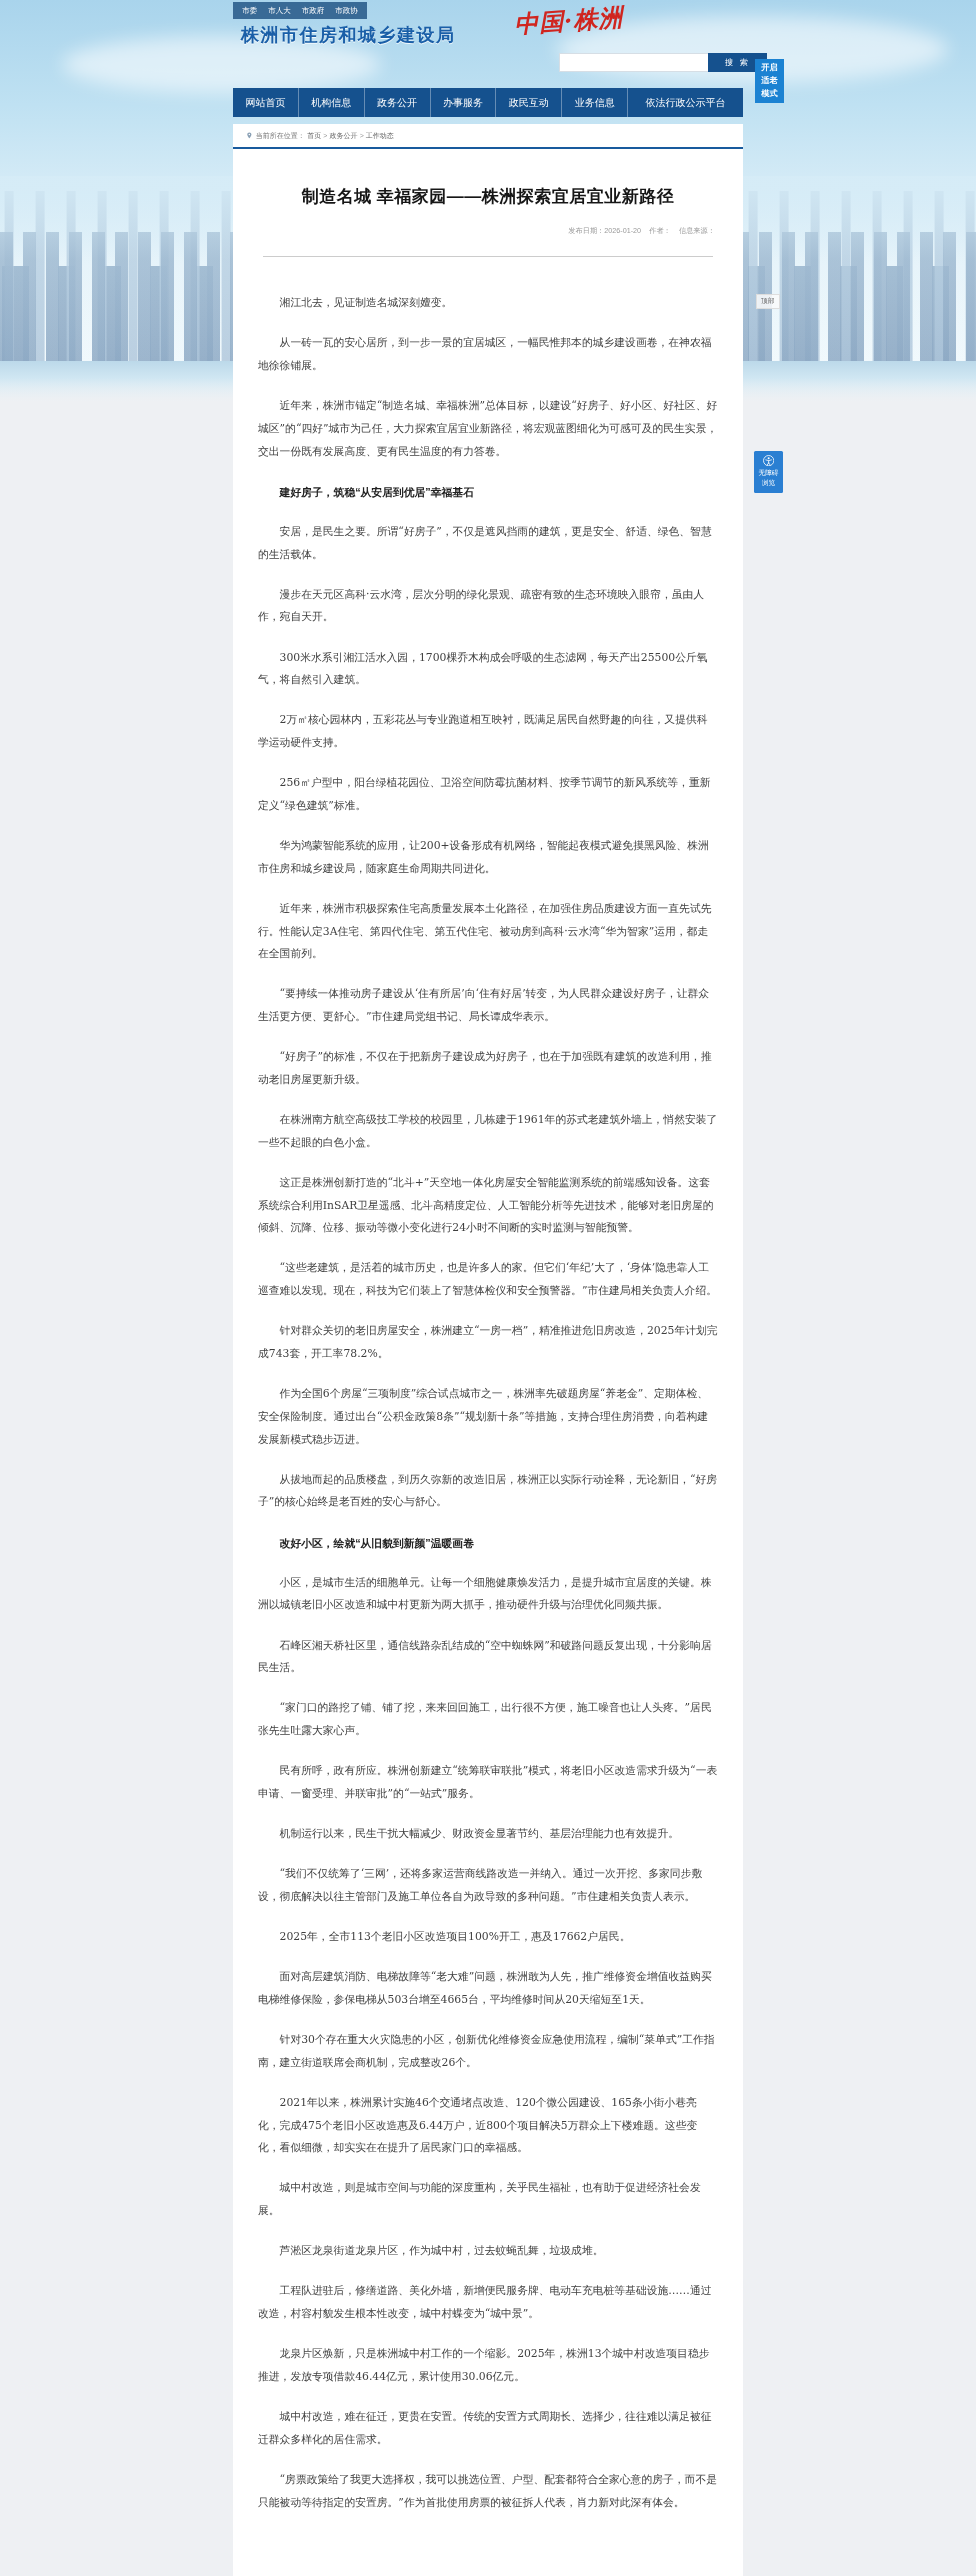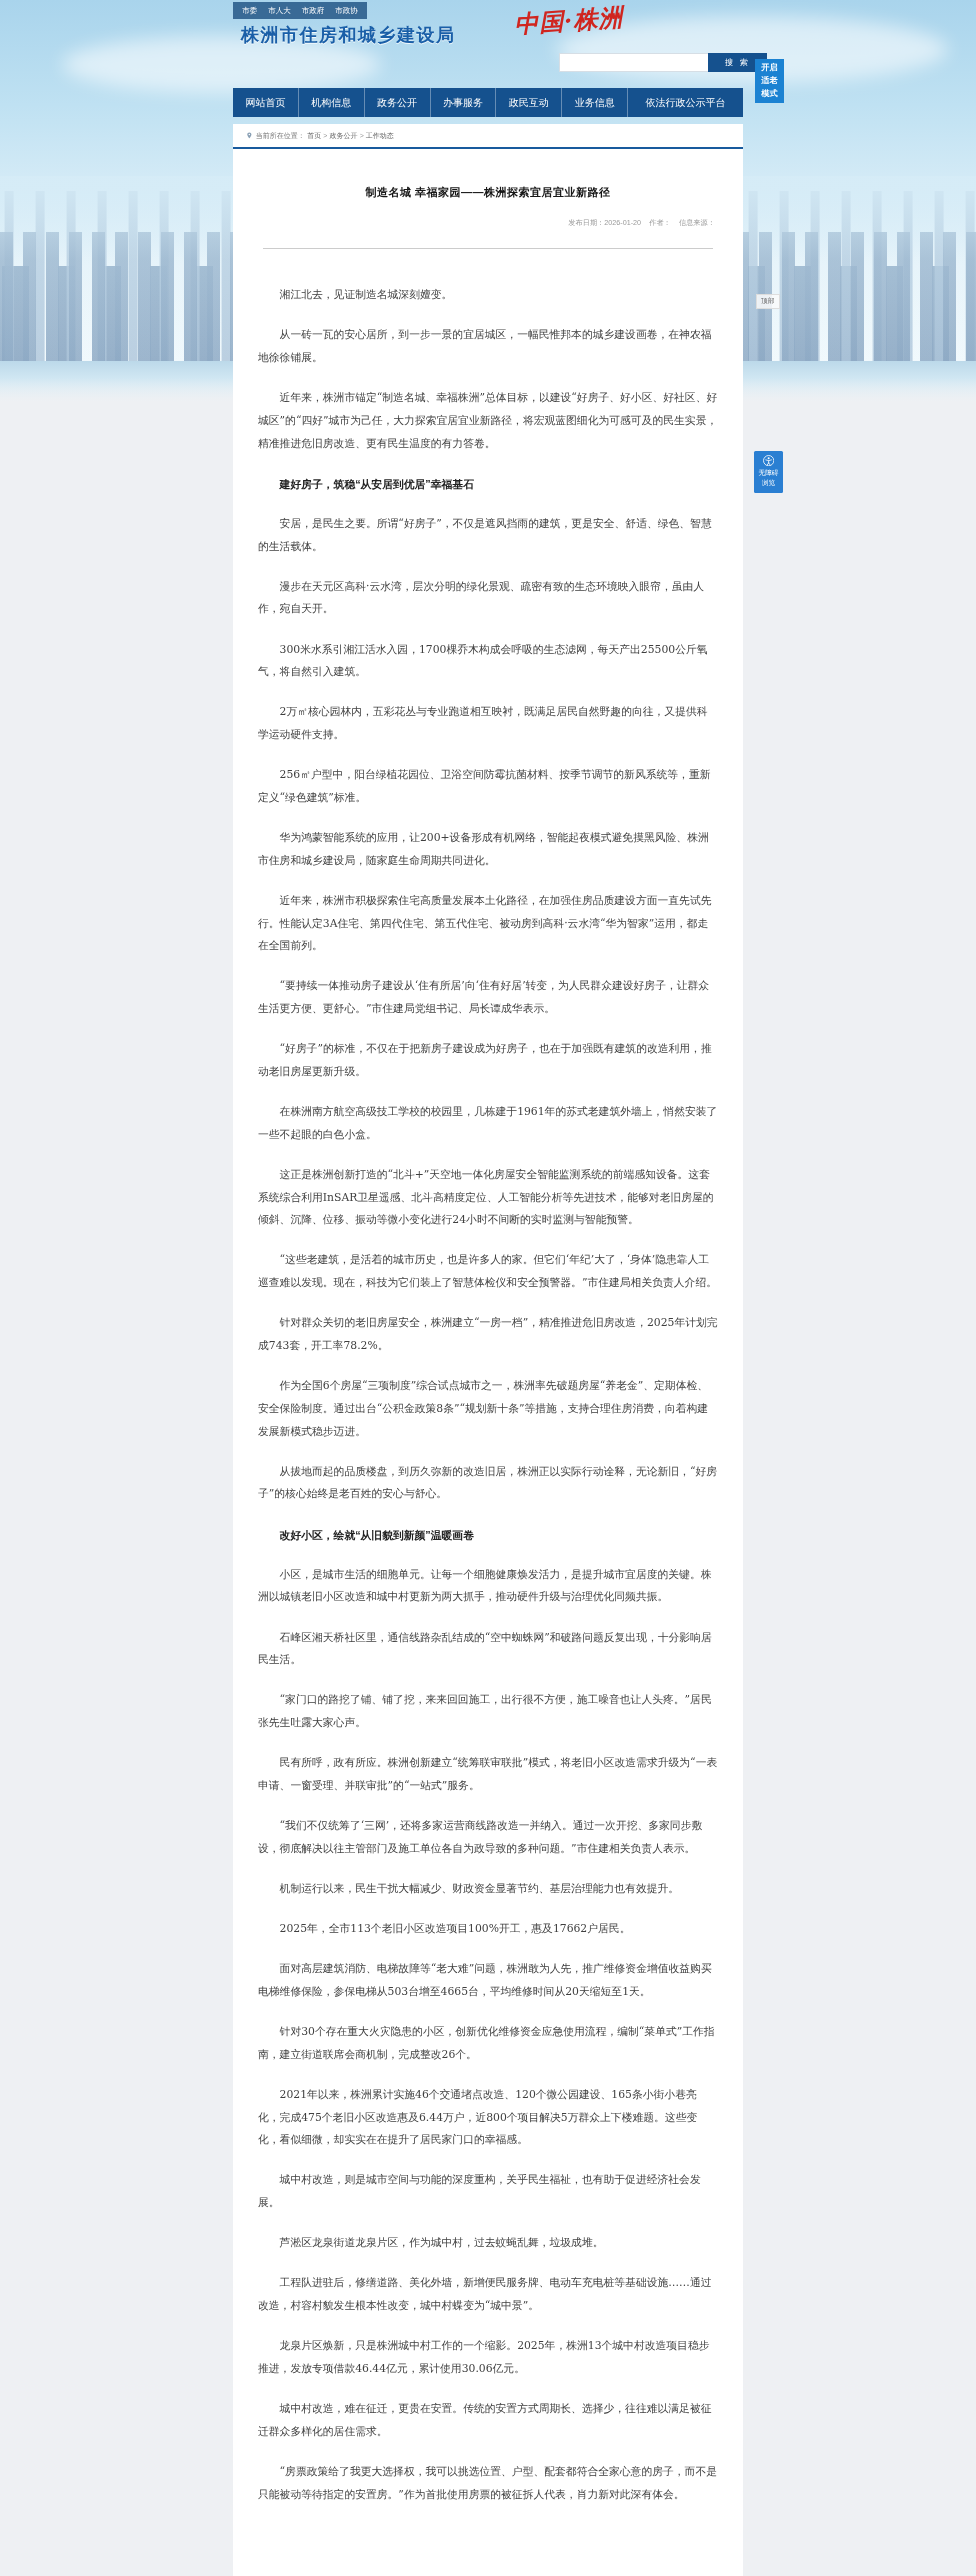--- a/index.html
+++ b/index.html
@@ -95,21 +95,21 @@
   .breadcrumb {
     padding:6.7px 13.4px 4.6px; font-size:7px; color:#777;
     display:flex; align-items:center; gap:2.6px;
   }
   .breadcrumb .crumb-sep { margin:0 2.1px; color:#999; }
   .breadcrumb .crumb-link { color:#666; cursor:pointer; }
   .pin-icon { width:6.7px; height:6.7px; display:inline-block; }
 
   .article-panel { border-top:2.6px solid #185a9d; margin-top:1.5px; padding:27px 25px 0; }
   .article-title {
-    margin:9.3px 0 0; text-align:center; font-size:11px; font-weight:bold;
+    margin:9.3px 0 0; text-align:center; font-size:17px; font-weight:bold;
     color:#161616; letter-spacing:0.5px;
   }
   .article-meta { text-align:right; color:#9a9a9a; font-size:7.2px; margin-top:17.5px; }
   .article-meta span { margin:0 3.1px; }
   .meta-rule { border:none; border-top:0.5px solid #ccc; margin:20.6px 5.2px 3.1px; }
 
   .article-body {
     font-family:"DejaVu Serif","Liberation Serif",serif;
     font-size:10.8px; color:#3f3f3f; line-height:2.1; padding-top:14.4px;
   }
@@ -183,21 +183,21 @@
     <div class="article-meta">
       <span>发布日期：2026-01-20</span>
       <span>作者：</span>
       <span>信息来源：</span>
     </div>
     <hr class="meta-rule">
 
     <div class="article-body" id="article-body">
         <p>湘江北去，见证制造名城深刻嬗变。</p>
         <p>从一砖一瓦的安心居所，到一步一景的宜居城区，一幅民惟邦本的城乡建设画卷，在神农福地徐徐铺展。</p>
-        <p>近年来，株洲市锚定“制造名城、幸福株洲”总体目标，以建设“好房子、好小区、好社区、好城区”的“四好”城市为己任，大力探索宜居宜业新路径，将宏观蓝图细化为可感可及的民生实景，精准推进危旧房改造、更有民生温度的有力答卷。</p>
+        <p>近年来，株洲市锚定“制造名城、幸福株洲”总体目标，以建设“好房子、好小区、好社区、好城区”的“四好”城市为己任，大力探索宜居宜业新路径，将宏观蓝图细化为可感可及的民生实景，交出一份既有发展高度、更有民生温度的有力答卷。</p>
         <p class="sec-head">建好房子，筑稳“从安居到优居”幸福基石</p>
         <p>安居，是民生之要。所谓“好房子”，不仅是遮风挡雨的建筑，更是安全、舒适、绿色、智慧的生活载体。</p>
         <p>漫步在天元区高科·云水湾，层次分明的绿化景观、疏密有致的生态环境映入眼帘，虽由人作，宛自天开。</p>
         <p>300米水系引湘江活水入园，1700棵乔木构成会呼吸的生态滤网，每天产出25500公斤氧气，将自然引入建筑。</p>
         <p>2万㎡核心园林内，五彩花丛与专业跑道相互映衬，既满足居民自然野趣的向往，又提供科学运动硬件支持。</p>
         <p>256㎡户型中，阳台绿植花园位、卫浴空间防霉抗菌材料、按季节调节的新风系统等，重新定义“绿色建筑”标准。</p>
         <p>华为鸿蒙智能系统的应用，让200+设备形成有机网络，智能起夜模式避免摸黑风险、株洲市住房和城乡建设局，随家庭生命周期共同进化。</p>
         <p>近年来，株洲市积极探索住宅高质量发展本土化路径，在加强住房品质建设方面一直先试先行。性能认定3A住宅、第四代住宅、第五代住宅、被动房到高科·云水湾“华为智家”运用，都走在全国前列。</p>
         <p>“要持续一体推动房子建设从‘住有所居’向‘住有好居’转变，为人民群众建设好房子，让群众生活更方便、更舒心。”市住建局党组书记、局长谭成华表示。</p>
         <p>“好房子”的标准，不仅在于把新房子建设成为好房子，也在于加强既有建筑的改造利用，推动老旧房屋更新升级。</p>
@@ -205,22 +205,22 @@
         <p>这正是株洲创新打造的“北斗+”天空地一体化房屋安全智能监测系统的前端感知设备。这套系统综合利用InSAR卫星遥感、北斗高精度定位、人工智能分析等先进技术，能够对老旧房屋的倾斜、沉降、位移、振动等微小变化进行24小时不间断的实时监测与智能预警。</p>
         <p>“这些老建筑，是活着的城市历史，也是许多人的家。但它们‘年纪’大了，‘身体’隐患靠人工巡查难以发现。现在，科技为它们装上了智慧体检仪和安全预警器。”市住建局相关负责人介绍。</p>
         <p>针对群众关切的老旧房屋安全，株洲建立“一房一档”，精准推进危旧房改造，2025年计划完成743套，开工率78.2%。</p>
         <p>作为全国6个房屋“三项制度”综合试点城市之一，株洲率先破题房屋“养老金”、定期体检、安全保险制度。通过出台“公积金政策8条”“规划新十条”等措施，支持合理住房消费，向着构建发展新模式稳步迈进。</p>
         <p>从拔地而起的品质楼盘，到历久弥新的改造旧居，株洲正以实际行动诠释，无论新旧，“好房子”的核心始终是老百姓的安心与舒心。</p>
         <p class="sec-head">改好小区，绘就“从旧貌到新颜”温暖画卷</p>
         <p>小区，是城市生活的细胞单元。让每一个细胞健康焕发活力，是提升城市宜居度的关键。株洲以城镇老旧小区改造和城中村更新为两大抓手，推动硬件升级与治理优化同频共振。</p>
         <p>石峰区湘天桥社区里，通信线路杂乱结成的“空中蜘蛛网”和破路问题反复出现，十分影响居民生活。</p>
         <p>“家门口的路挖了铺、铺了挖，来来回回施工，出行很不方便，施工噪音也让人头疼。”居民张先生吐露大家心声。</p>
         <p>民有所呼，政有所应。株洲创新建立“统筹联审联批”模式，将老旧小区改造需求升级为“一表申请、一窗受理、并联审批”的“一站式”服务。</p>
+        <p>机制运行以来，民生干扰大幅减少、财政资金显著节约、基层治理能力也有效提升。</p>
         <p>“我们不仅统筹了‘三网’，还将多家运营商线路改造一并纳入。通过一次开挖、多家同步敷设，彻底解决以往主管部门及施工单位各自为政导致的多种问题。”市住建相关负责人表示。</p>
-        <p>机制运行以来，民生干扰大幅减少、财政资金显著节约、基层治理能力也有效提升。</p>
         <p>2025年，全市113个老旧小区改造项目100%开工，惠及17662户居民。</p>
         <p>面对高层建筑消防、电梯故障等“老大难”问题，株洲敢为人先，推广维修资金增值收益购买电梯维修保险，参保电梯从503台增至4665台，平均维修时间从20天缩短至1天。</p>
         <p>针对30个存在重大火灾隐患的小区，创新优化维修资金应急使用流程，编制“菜单式”工作指南，建立街道联席会商机制，完成整改26个。</p>
         <p>2021年以来，株洲累计实施46个交通堵点改造、120个微公园建设、165条小街小巷亮化，完成475个老旧小区改造惠及6.44万户，近800个项目解决5万群众上下楼难题。这些变化，看似细微，却实实在在提升了居民家门口的幸福感。</p>
         <p>城中村改造，则是城市空间与功能的深度重构，关乎民生福祉，也有助于促进经济社会发展。</p>
         <p>芦淞区龙泉街道龙泉片区，作为城中村，过去蚊蝇乱舞，垃圾成堆。</p>
         <p>工程队进驻后，修缮道路、美化外墙，新增便民服务牌、电动车充电桩等基础设施……通过改造，村容村貌发生根本性改变，城中村蝶变为“城中景”。</p>
         <p>龙泉片区焕新，只是株洲城中村工作的一个缩影。2025年，株洲13个城中村改造项目稳步推进，发放专项借款46.44亿元，累计使用30.06亿元。</p>
         <p>城中村改造，难在征迁，更贵在安置。传统的安置方式周期长、选择少，往往难以满足被征迁群众多样化的居住需求。</p>
         <p>“房票政策给了我更大选择权，我可以挑选位置、户型、配套都符合全家心意的房子，而不是只能被动等待指定的安置房。”作为首批使用房票的被征拆人代表，肖力新对此深有体会。</p>

